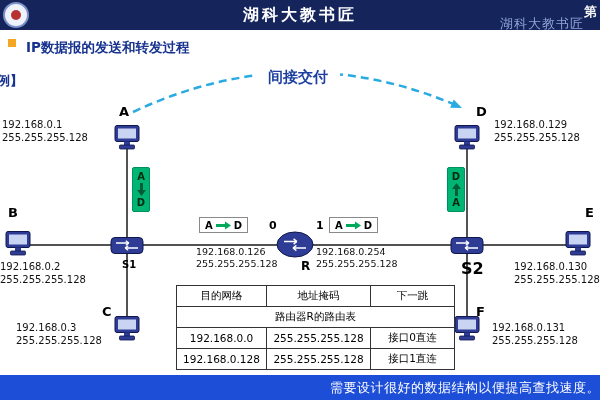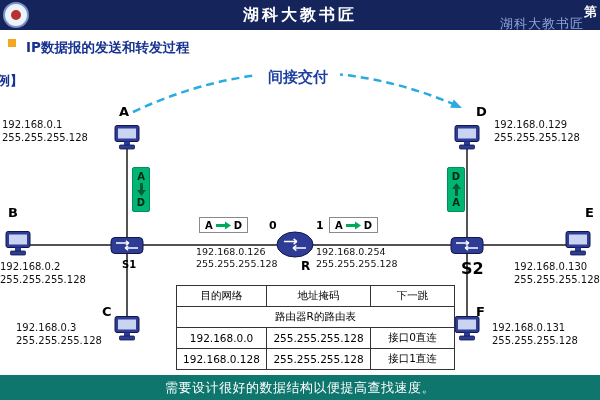--- a/index.html
+++ b/index.html
@@ -30,22 +30,22 @@
   .ifnum{position:absolute;font-size:11px;font-weight:bold;color:#000}
   .pkt-h{position:absolute;height:16px;display:flex;align-items:center;gap:3px;padding:0 5px;
         background:#fff;border:1px solid #8a8a8a;font-size:10px;font-weight:bold;color:#000}
   .pkt-v{position:absolute;width:18px;display:flex;flex-direction:column;align-items:center;gap:1px;
         padding:3px 0;background:#00b573;font-size:10px;font-weight:bold;color:#002910;
         border:1px solid #00905c;border-radius:2px}
   .rtable{position:absolute;left:176px;top:285px;border-collapse:collapse;background:#fff;z-index:3}
   .rtable td,.rtable th{border:1px solid #333;font-size:10.5px;font-weight:normal;color:#000;
         text-align:center;padding:3px 5px;white-space:nowrap}
   .rt-title{font-size:11px}
-  .subtitle{position:absolute;left:0;top:375px;width:600px;height:25px;background:#0f766e;color:#fff;
-        display:flex;align-items:center;justify-content:center;font-size:13px;z-index:6;
+  .subtitle{position:absolute;left:0;top:375px;width:600px;height:25px;background:#1d4ed8;color:#fff;
+        display:flex;align-items:center;justify-content:flex-end;font-size:13px;z-index:6;
         letter-spacing:0.5px}
 </style>
 </head>
 <body>
 
 <div class="stage">
 
   <header class="topbar">
     <div class="logo"></div>
     <div class="topbar-title">湖科大教书匠</div>

